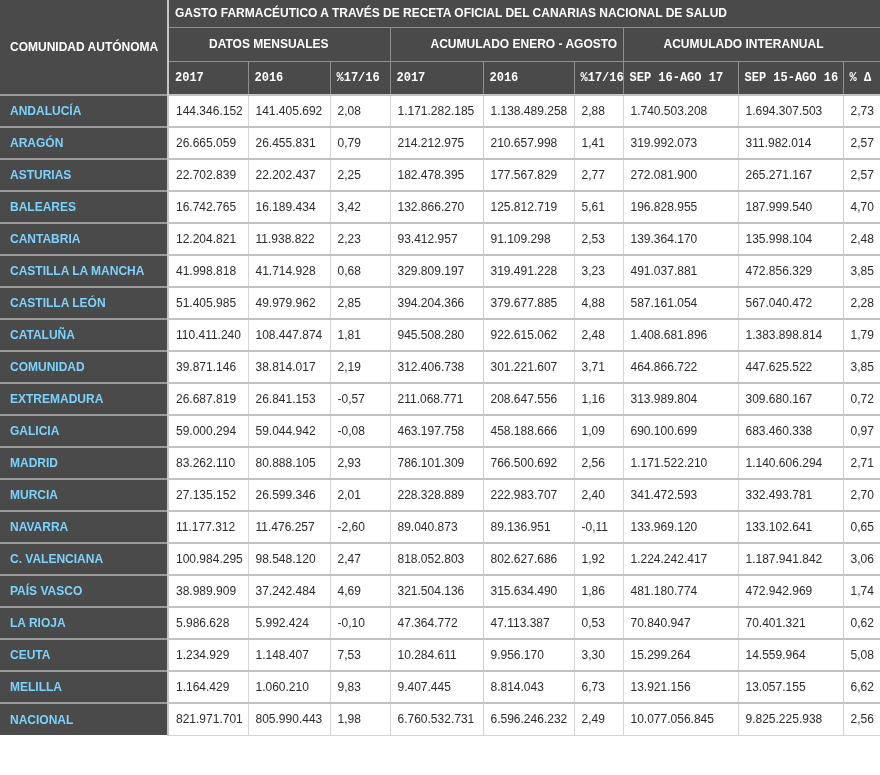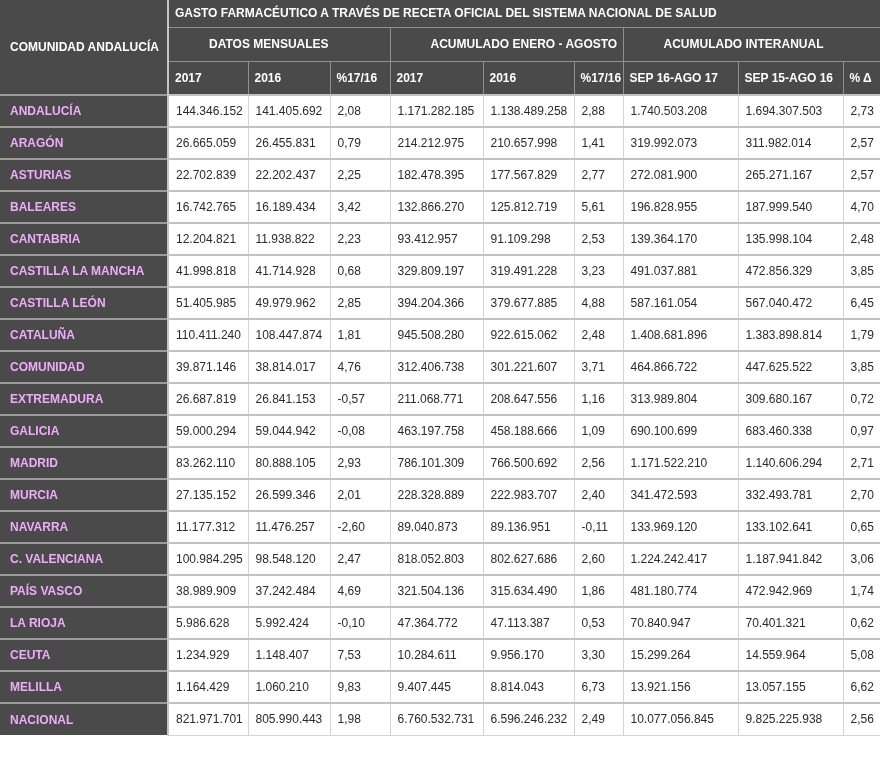--- a/index.html
+++ b/index.html
@@ -25,36 +25,36 @@
     background: #4a4a4a;
     color: #ffffff;
     font-weight: bold;
     font-size: 12px;
     text-align: left;
     padding: 0 6px;
     border: 1px solid #8f8f8f;
   }
   .title-cell { height: 27px; border-top: none; border-right: none; }
   .group-cell { height: 34px; padding-left: 40px; }
-  .col-cell { height: 34px; }
+  .col-cell { height: 34px; font-family: Liberation Mono, monospace; }
   .group-cell:last-child, .col-cell:last-child { border-right: none; }
   
   .corner {
     background: #4a4a4a;
     color: #ffffff;
     font-weight: bold;
     font-size: 12px;
     padding: 0 10px;
     border: none;
     border-right: 2px solid #c6c6c6;
   }
   
   .rowlabel {
     background: #4a4a4a;
-    color: #f0abfc;
+    color: #7dd3fc;
     font-weight: bold;
     font-size: 12px;
     padding: 0 10px;
     border-top: 2px solid #9c9c9c;
     border-right: 2px solid #c6c6c6;
     height: 32px;
   }
   
   .datacell {
     background: #ffffff;
@@ -79,22 +79,22 @@
       <col style="width:60px">
     <col style="width:93px">
       <col style="width:91px">
       <col style="width:49px">
     <col style="width:115px">
       <col style="width:105px">
       <col style="width:37px">
   </colgroup>
   <thead>
     <tr>
-      <td class="corner" rowspan="3">COMUNIDAD ANDALUCÍA</td>
-      <td class="hdr title-cell" colspan="9">GASTO FARMACÉUTICO A TRAVÉS DE RECETA OFICIAL DEL SISTEMA NACIONAL DE SALUD</td>
+      <td class="corner" rowspan="3">COMUNIDAD AUTÓNOMA</td>
+      <td class="hdr title-cell" colspan="9">GASTO FARMACÉUTICO A TRAVÉS DE RECETA OFICIAL DEL CANARIAS NACIONAL DE SALUD</td>
     </tr>
     <tr>
       <td class="hdr group-cell" colspan="3">DATOS MENSUALES</td>
       <td class="hdr group-cell" colspan="3">ACUMULADO ENERO - AGOSTO</td>
       <td class="hdr group-cell" colspan="3">ACUMULADO INTERANUAL</td>
     </tr>
     <tr>
       <td class="hdr col-cell">2017</td>
       <td class="hdr col-cell">2016</td>
       <td class="hdr col-cell">%17/16</td>
@@ -182,39 +182,39 @@
       <tr class="datarow">
         <td class="rowlabel">CASTILLA LEÓN</td>
         <td class="datacell">51.405.985</td>
         <td class="datacell">49.979.962</td>
         <td class="datacell">2,85</td>
         <td class="datacell">394.204.366</td>
         <td class="datacell">379.677.885</td>
         <td class="datacell">4,88</td>
         <td class="datacell">587.161.054</td>
         <td class="datacell">567.040.472</td>
-        <td class="datacell">6,45</td>
+        <td class="datacell">2,28</td>
       </tr>
       <tr class="datarow">
         <td class="rowlabel">CATALUÑA</td>
         <td class="datacell">110.411.240</td>
         <td class="datacell">108.447.874</td>
         <td class="datacell">1,81</td>
         <td class="datacell">945.508.280</td>
         <td class="datacell">922.615.062</td>
         <td class="datacell">2,48</td>
         <td class="datacell">1.408.681.896</td>
         <td class="datacell">1.383.898.814</td>
         <td class="datacell">1,79</td>
       </tr>
       <tr class="datarow">
         <td class="rowlabel">COMUNIDAD</td>
         <td class="datacell">39.871.146</td>
         <td class="datacell">38.814.017</td>
-        <td class="datacell">4,76</td>
+        <td class="datacell">2,19</td>
         <td class="datacell">312.406.738</td>
         <td class="datacell">301.221.607</td>
         <td class="datacell">3,71</td>
         <td class="datacell">464.866.722</td>
         <td class="datacell">447.625.522</td>
         <td class="datacell">3,85</td>
       </tr>
       <tr class="datarow">
         <td class="rowlabel">EXTREMADURA</td>
         <td class="datacell">26.687.819</td>
@@ -275,21 +275,21 @@
         <td class="datacell">133.102.641</td>
         <td class="datacell">0,65</td>
       </tr>
       <tr class="datarow">
         <td class="rowlabel">C. VALENCIANA</td>
         <td class="datacell">100.984.295</td>
         <td class="datacell">98.548.120</td>
         <td class="datacell">2,47</td>
         <td class="datacell">818.052.803</td>
         <td class="datacell">802.627.686</td>
-        <td class="datacell">2,60</td>
+        <td class="datacell">1,92</td>
         <td class="datacell">1.224.242.417</td>
         <td class="datacell">1.187.941.842</td>
         <td class="datacell">3,06</td>
       </tr>
       <tr class="datarow">
         <td class="rowlabel">PAÍS VASCO</td>
         <td class="datacell">38.989.909</td>
         <td class="datacell">37.242.484</td>
         <td class="datacell">4,69</td>
         <td class="datacell">321.504.136</td>

